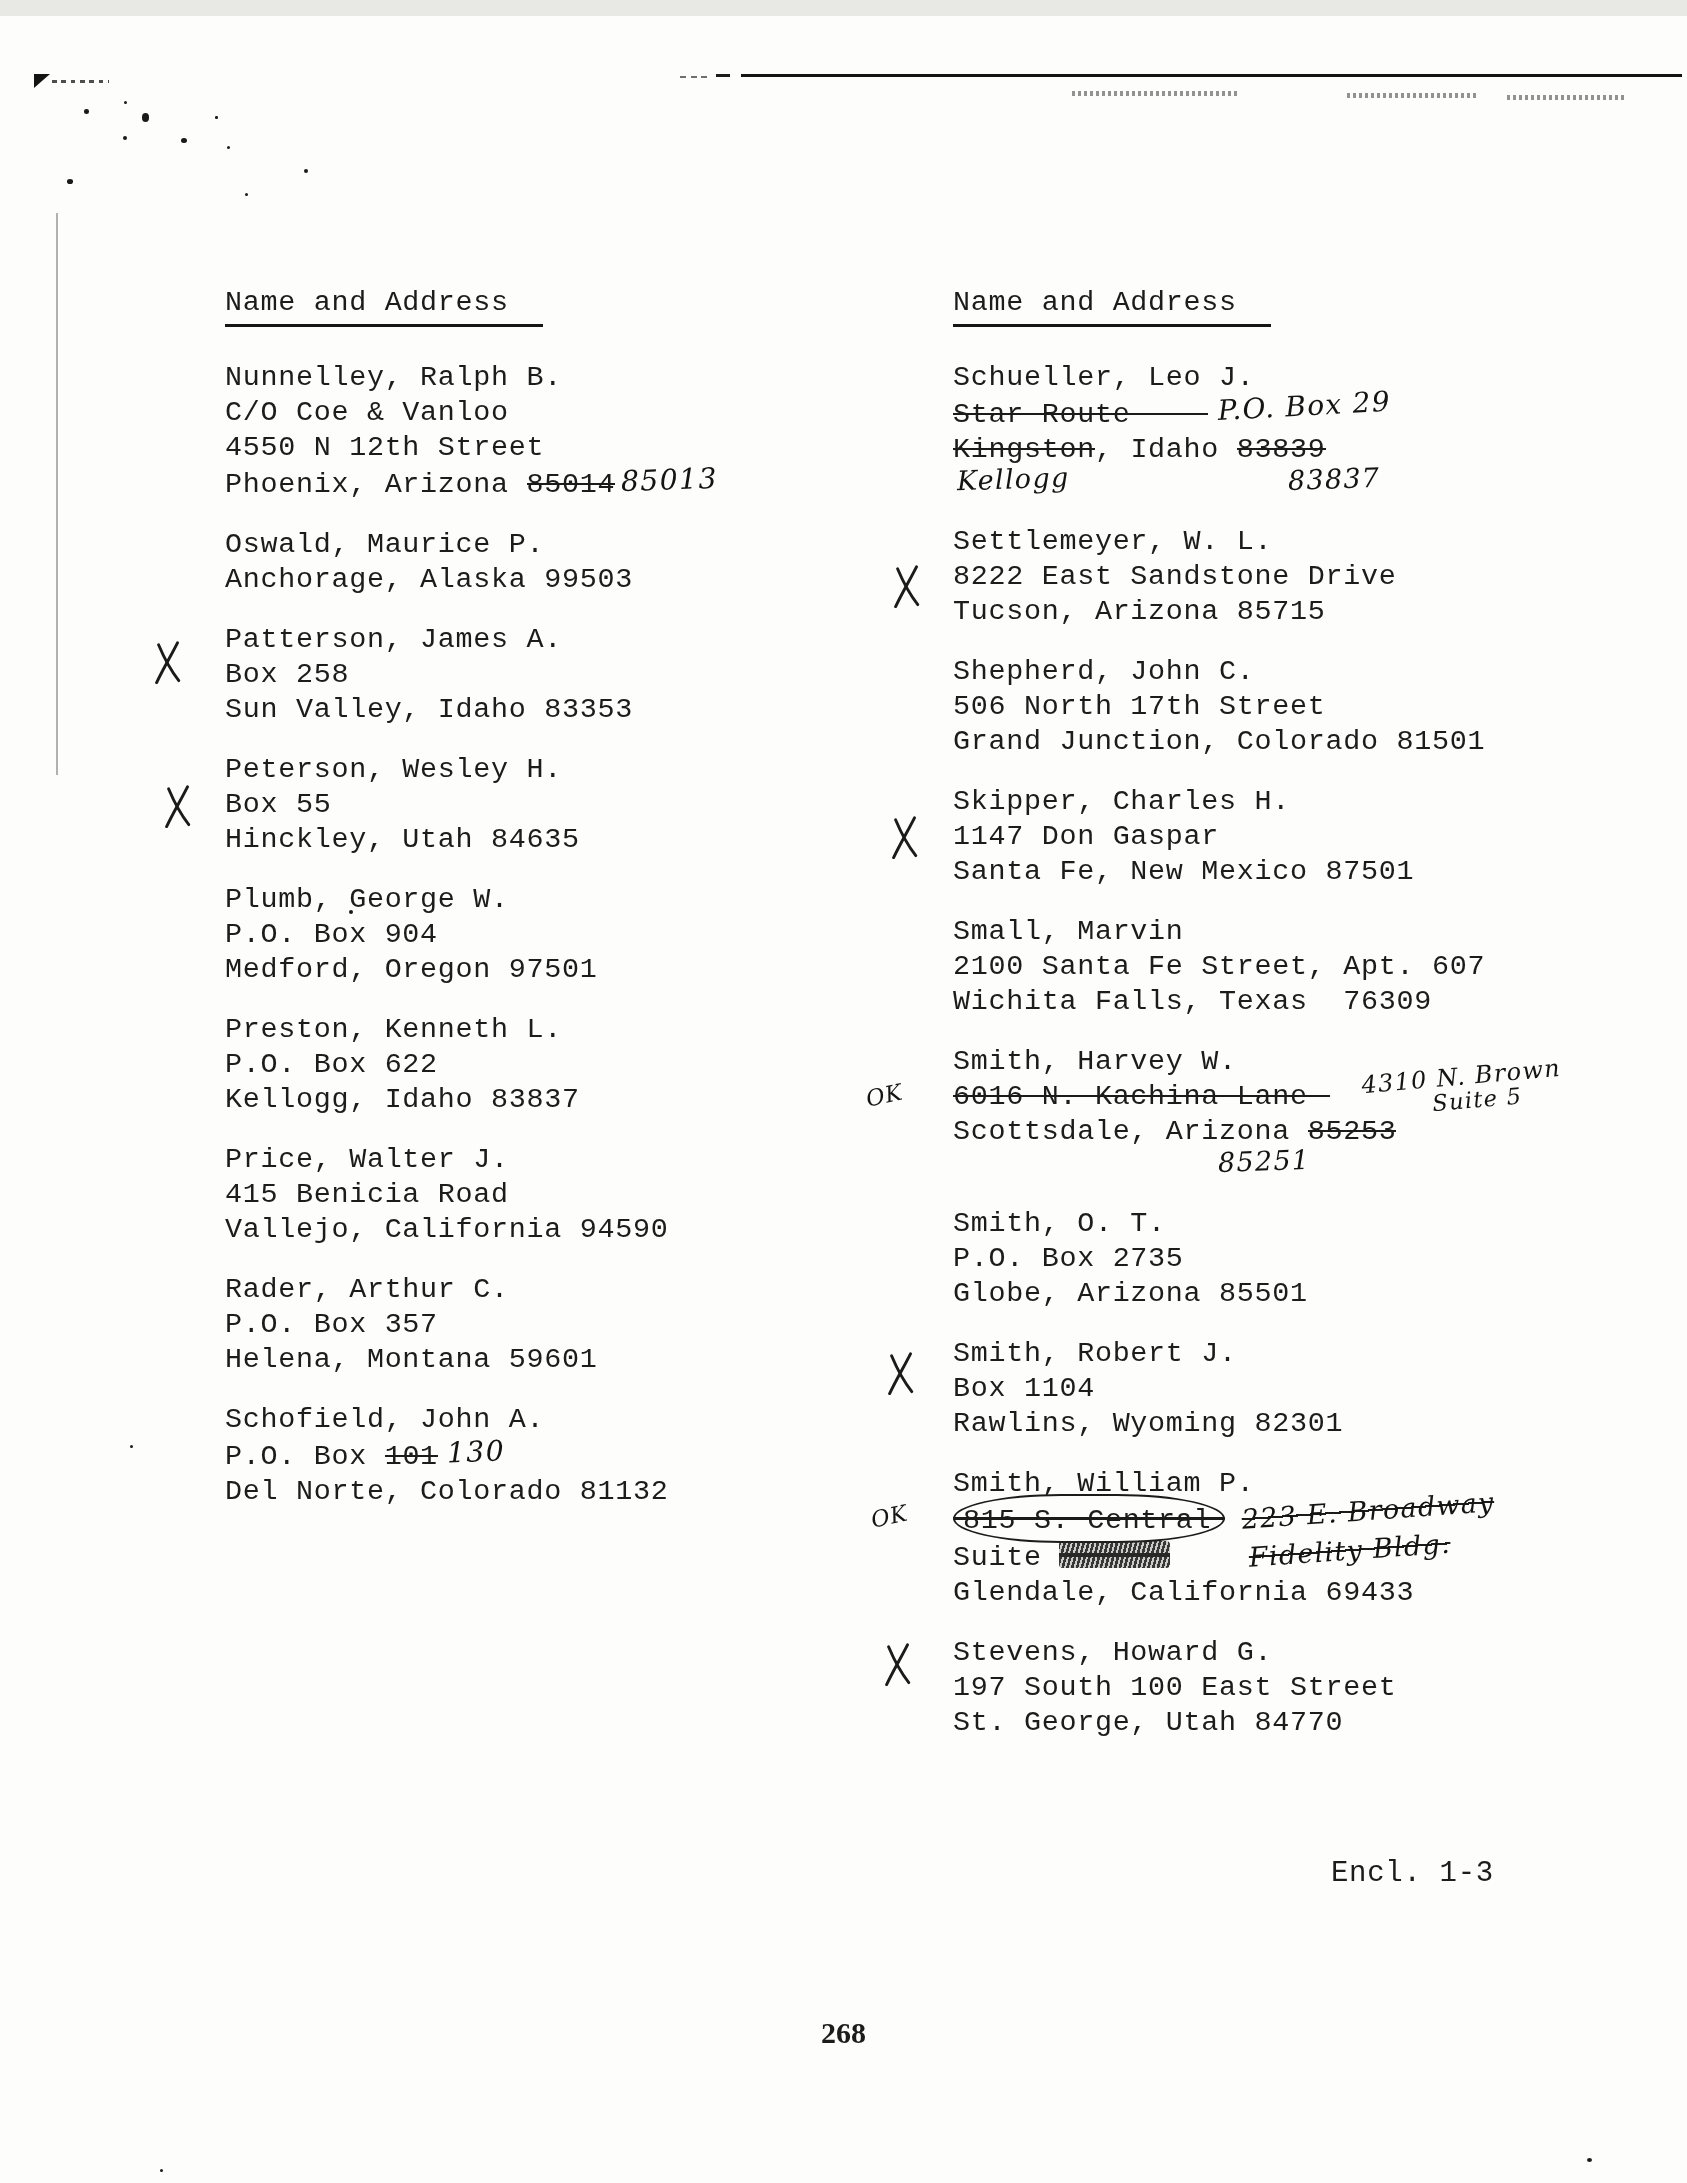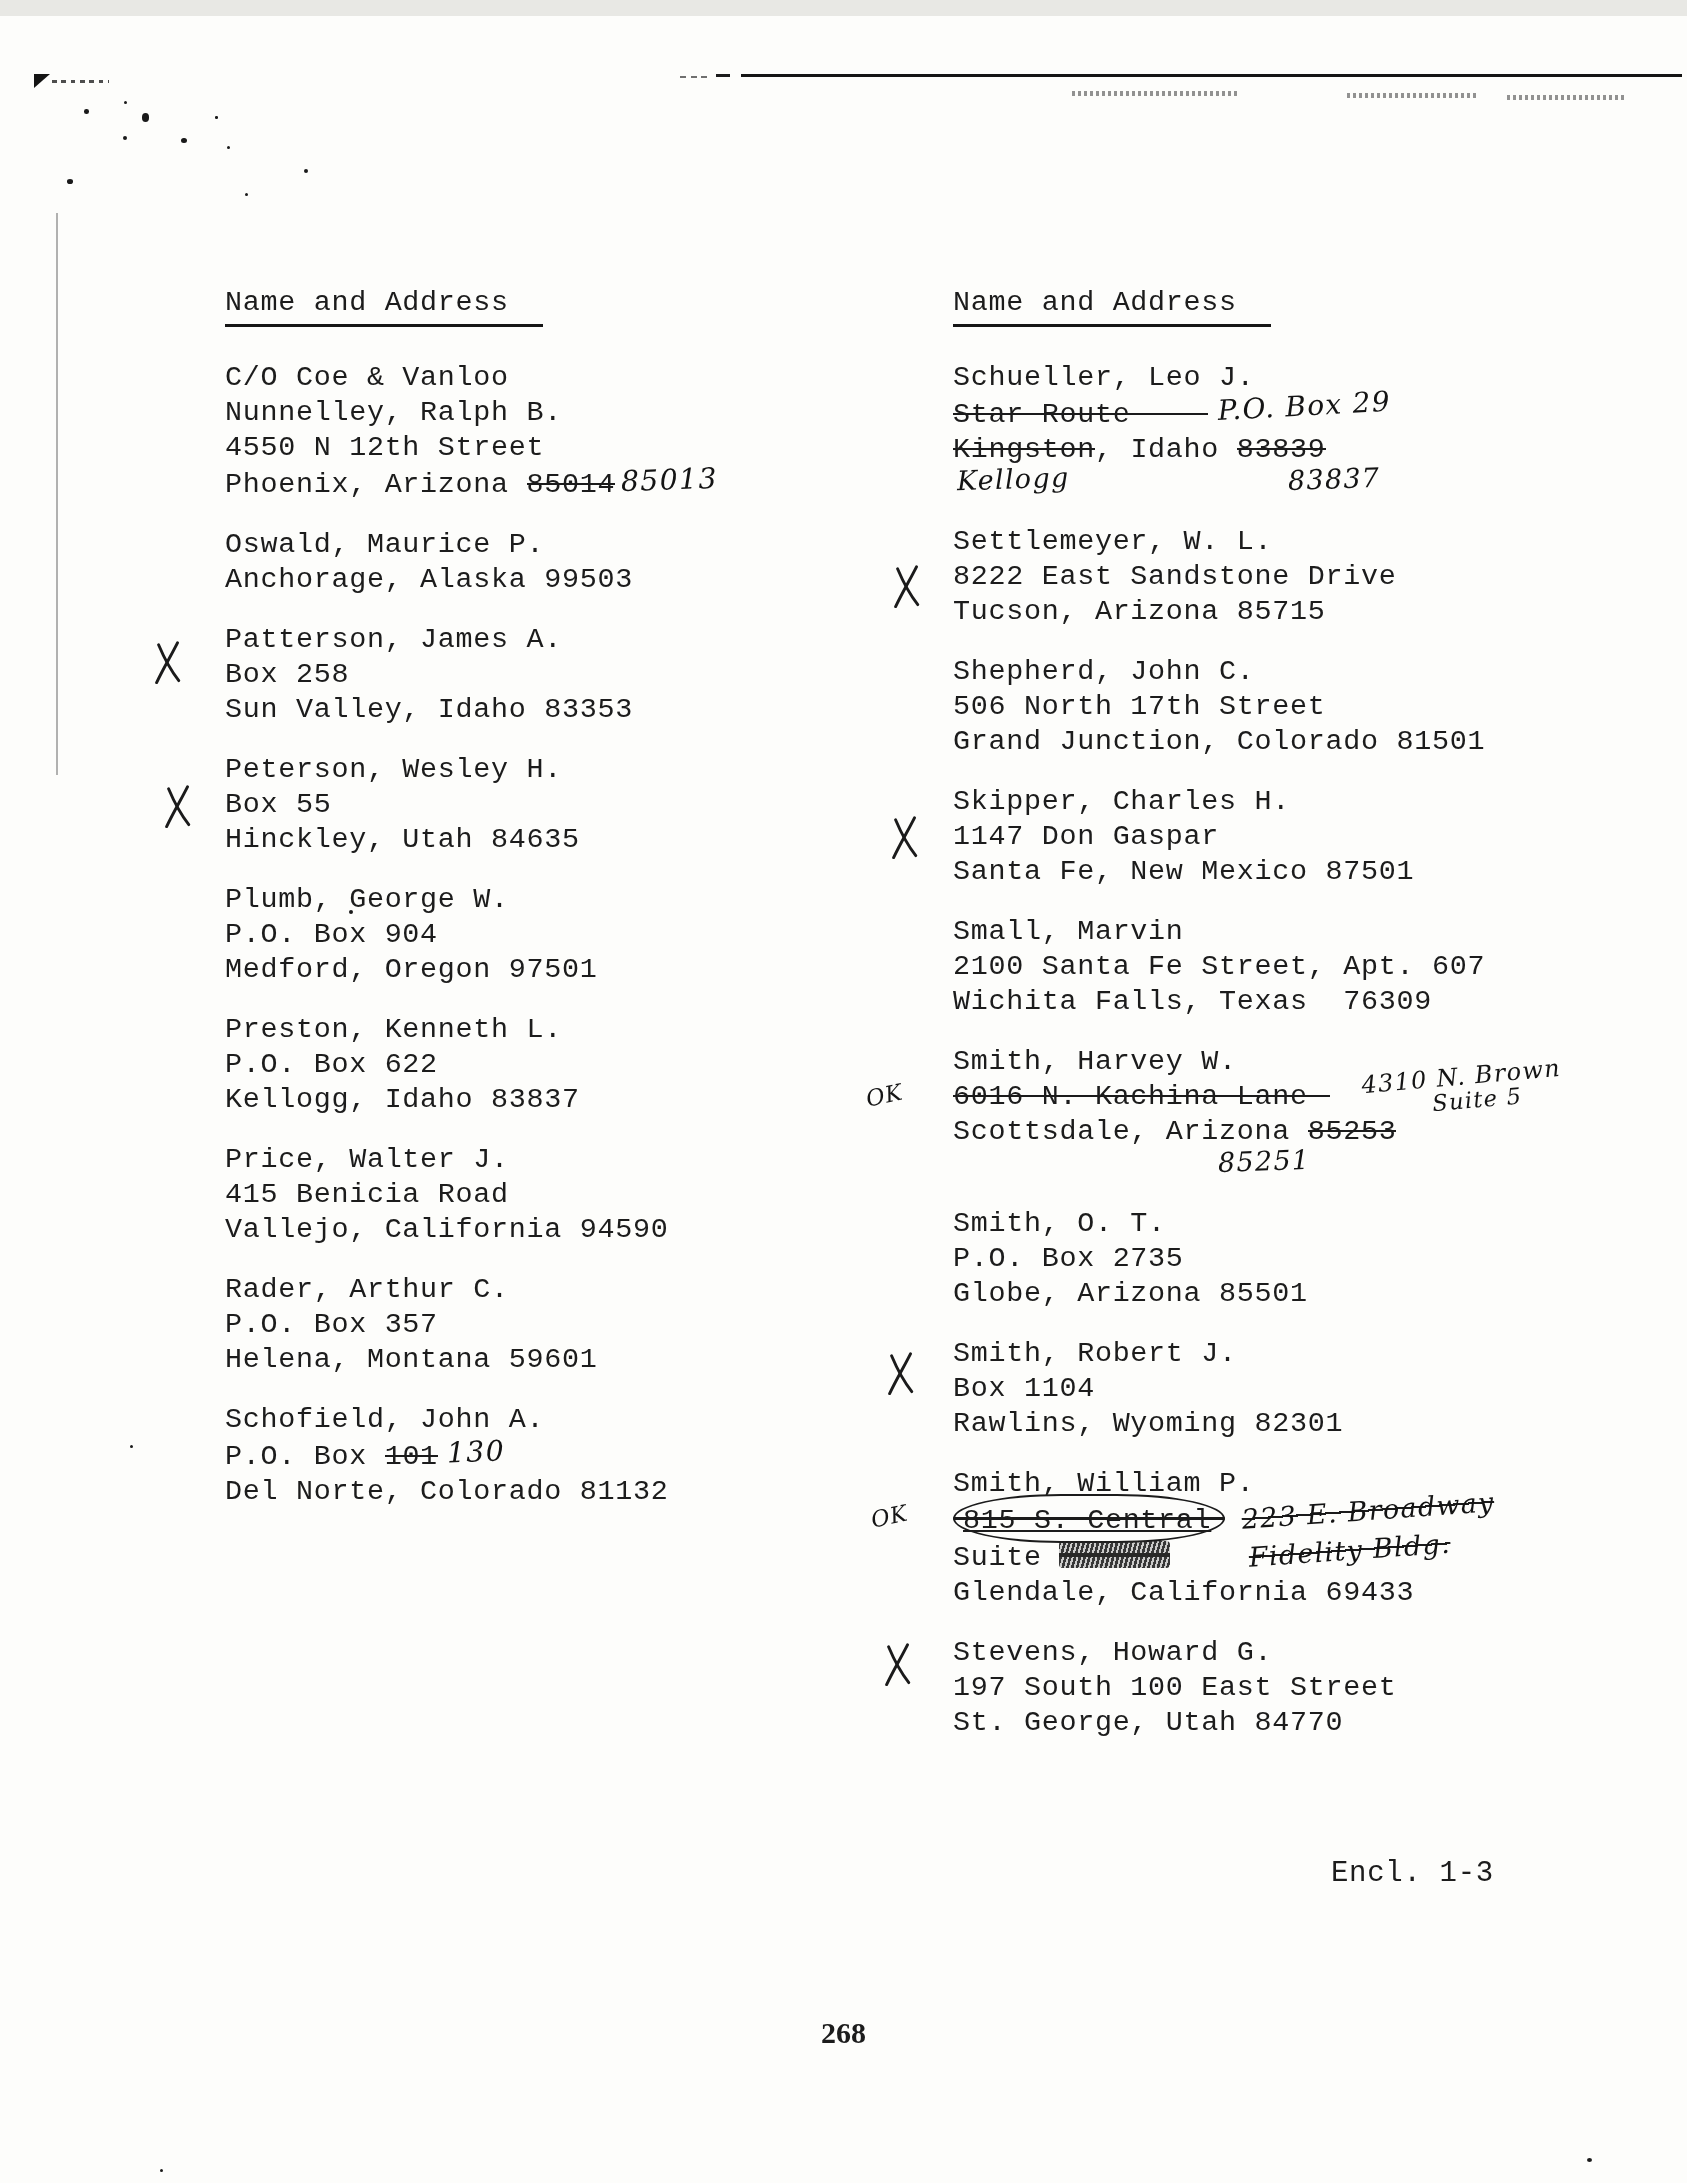--- a/index.html
+++ b/index.html
@@ -58,21 +58,20 @@
     border-radius:4px;
     background:
       linear-gradient(to bottom, transparent 44%, #111 44%, #111 58%, transparent 58%),
       repeating-linear-gradient(105deg, #222 0 2.6px, rgba(34,34,34,.25) 2.6px 4.6px);
     opacity:.9;
   }
   .circled{
     border:2.6px solid #1b1b1b;
     border-radius:46% / 58%;
     padding:8px 12px 4px 8px;
-    text-decoration:underline;
   }
   
   .mark{position:absolute;left:-63px;top:25px;}
   .mark.ok{font-size:22.5px;letter-spacing:0.7px;transform:rotate(-12deg);}
   .entry-patterson .mark{left:-71px;top:18.5px;}
   .entry-peterson  .mark{left:-61px;top:33px;}
   .entry-settlemeyer .mark{left:-60px;top:41px;}
   .entry-skipper .mark{left:-62px;top:32px;}
   .entry-smith-robert .mark{left:-66px;top:16px;}
   .entry-stevens .mark{left:-69px;top:8px;}
@@ -164,22 +163,22 @@
   <span class="speck" style="left:215px;top:100px;width:2.6px;height:2.6px"></span>
   <span class="speck" style="left:349px;top:894px;width:4px;height:4px"></span>
   <span class="speck" style="left:130px;top:1429px;width:3.3px;height:3.3px"></span>
   <span class="speck" style="left:160px;top:2153px;width:3.3px;height:3.3px"></span>
   <span class="speck" style="left:1587px;top:2142px;width:5.3px;height:4px"></span>
 
   <div class="column col-left">
     <span class="col-header">Name and Address</span>
     <div class="entries">
         <div class="entry entry-nunnelley">
+          <div class="line line-1"><span class="seg seg-t">Nunnelley, Ralph B.</span></div>
           <div class="line line-2"><span class="seg seg-t">C/O Coe &amp; Vanloo</span></div>
-          <div class="line line-1"><span class="seg seg-t">Nunnelley, Ralph B.</span></div>
           <div class="line line-3"><span class="seg seg-t">4550 N 12th Street</span></div>
           <div class="line line-4"><span class="seg seg-t">Phoenix, Arizona </span><span class="seg seg-ts">85014</span><span class="seg seg-h">85013</span></div>
         </div>
         <div class="entry entry-oswald">
           <div class="line line-1"><span class="seg seg-t">Oswald, Maurice P.</span></div>
           <div class="line line-3"><span class="seg seg-t">Anchorage, Alaska 99503</span></div>
         </div>
         <div class="entry entry-patterson">
           <svg width="30" height="44" viewBox="0 0 46 66" class="mark">
             <path d="M7 5 C 15 24, 27 46, 38 60" fill="none" stroke="#1b1b1b" stroke-width="4.5" stroke-linecap="round"></path>

